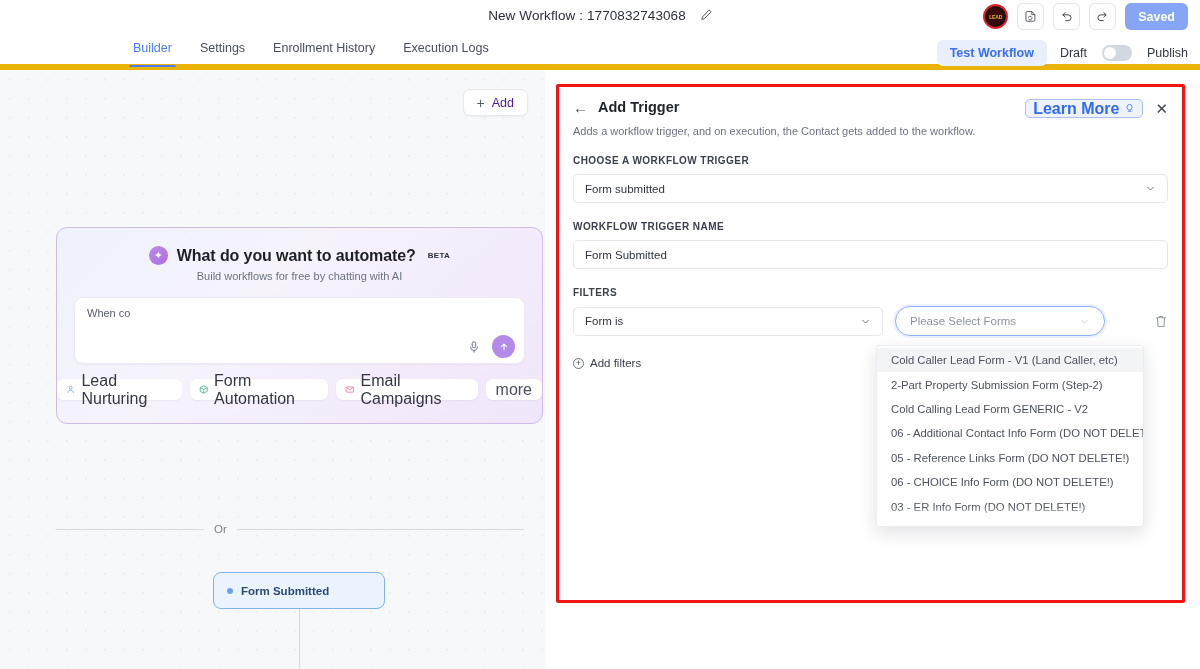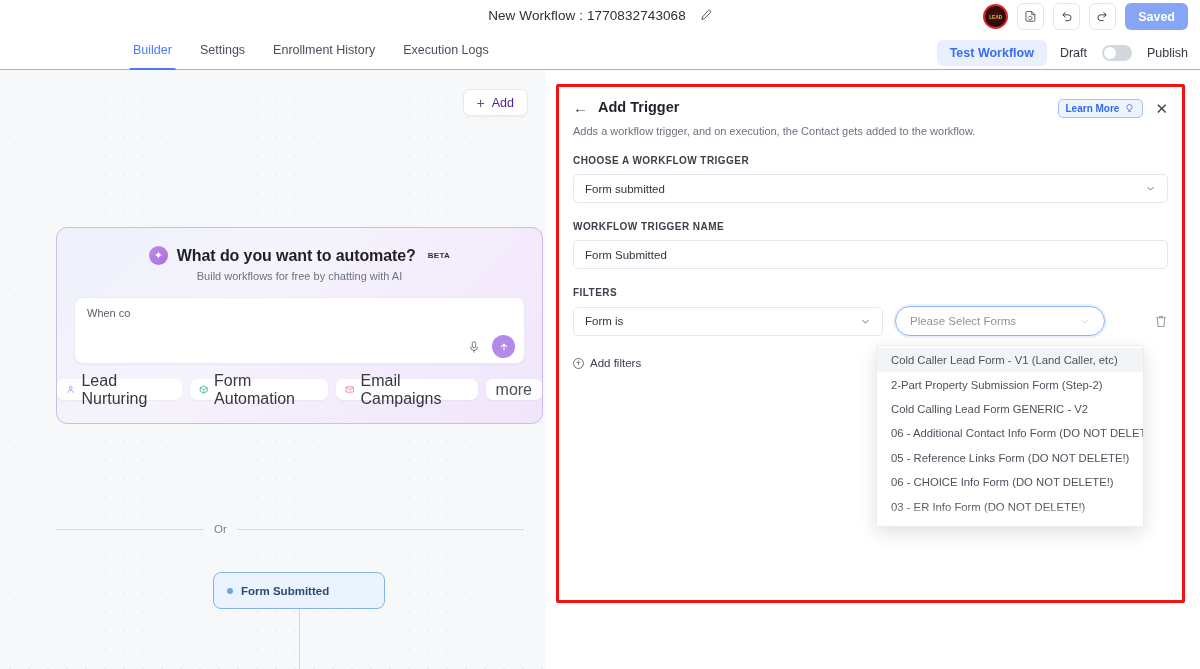--- a/index.html
+++ b/index.html
@@ -43,21 +43,21 @@
     height: 27px; min-width: 57px; padding: 0 13px; border-radius: 6px;
     background: #86a5f5; color: #fff; font-size: 12.5px; font-weight: 600;
     display: flex; align-items: center; justify-content: center; cursor: pointer;
     border: none;
     text-align: center;
   }
 
   
   .tabbar {
     position: absolute; top: 31px; left: 0; width: 1200px; height: 39px;
-    border-bottom: 1px solid #eab308; background: #fff;
+    border-bottom: 6px solid #eab308; background: #fff;
     display: flex; align-items: center;
   }
   .tabs { display: flex; align-items: center; gap: 0; margin-left: 119px; height: 39px; }
   .tab {
     font-size: 12.5px; color: #4a4f5c; height: 39px; display: flex; align-items: center;
     padding: 0 14px; cursor: pointer; position: relative;
   }
   .tab.active { color: #4a7cf7; }
   .tab.active::after {
     content: ""; position: absolute; left: 10px; right: 10px; bottom: 0;
@@ -161,21 +161,21 @@
     background: #fff; border: 3px solid #f01414; border-radius: 2px; z-index: 5;
   }
   .panel-inner { position: relative; width: 100%; height: 100%; padding: 12px 14px 0 14px; }
   .panel-head { display: flex; align-items: flex-start; }
   .back-arrow { font-size: 15px; color: #40454f; line-height: 1; margin-right: 10px; cursor: pointer; margin-top: 1px; }
   .panel-title { font-size: 14.5px; font-weight: 600; color: #1f232b; }
   .panel-head-right { margin-left: auto; display: flex; align-items: center; gap: 12px; }
   .learn-more {
     border: 1px solid #a9c0f7; background: #eef3fe; border-radius: 5px;
     height: 19px; padding: 0 7px; display: flex; align-items: center; gap: 5px;
-    font-size: 10px; font-weight: 600; color: #2f6af0; cursor: pointer;
+    font-size: 16px; font-weight: 600; color: #2f6af0; cursor: pointer;
   }
   .close-x { font-size: 15px; color: #40454f; line-height: 1; cursor: pointer; }
   .panel-desc { font-size: 11px; color: #6b7280; margin-top: 7px; }
   .field-label {
     font-size: 10px; font-weight: bold; color: #3b404b; letter-spacing: .45px;
     margin-top: 18px; margin-bottom: 8px;
   }
   .select-box {
     height: 29px; border: 1px solid #e4e7ec; border-radius: 5px; background: #fff;
     display: flex; align-items: center; padding: 0 11px; font-size: 11.5px; color: #30353f;

